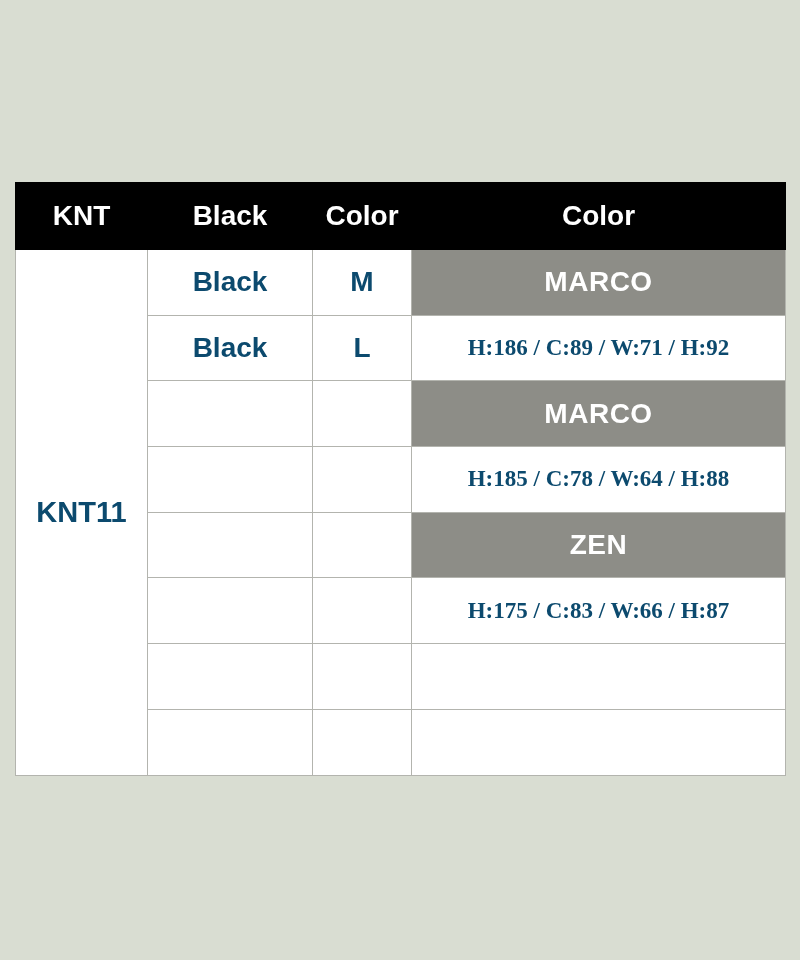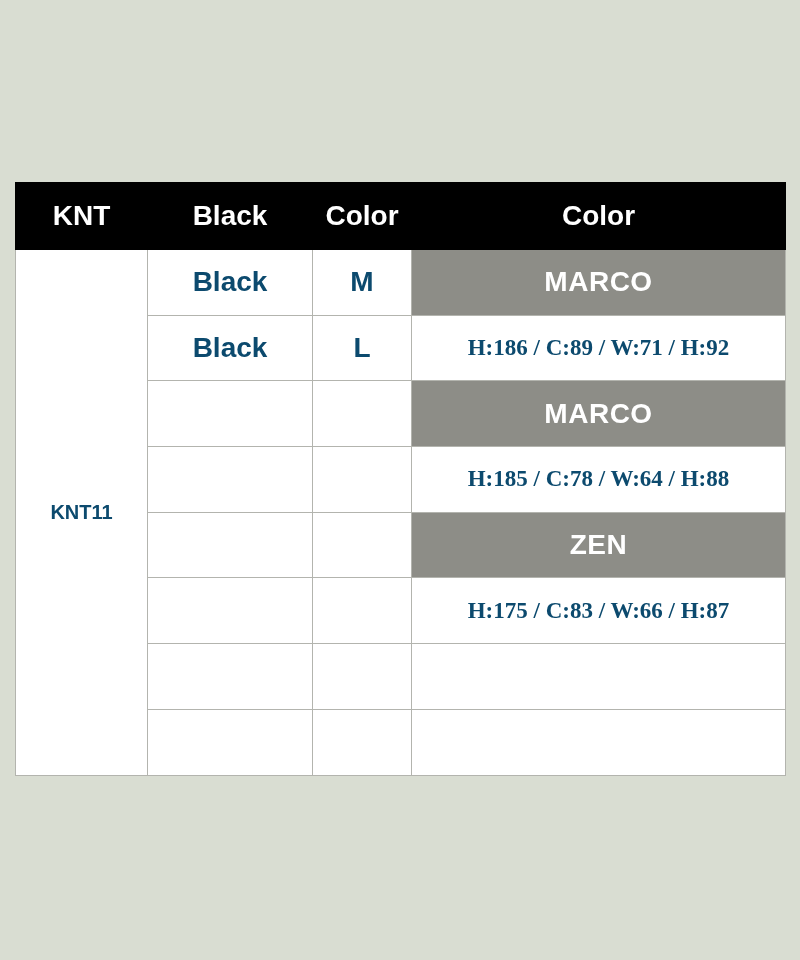--- a/index.html
+++ b/index.html
@@ -44,21 +44,21 @@
     background: #000000;
     color: #ffffff;
     font-size: 28px;
     border-color: #000000;
   }
   .size-chart td {
     font-size: 28px;
     color: #0c4a6e;
   }
   td.product-code {
-    font-size: 20px;
+    font-size: 29px;
   }
   td.model-name {
     background: #8d8d87;
     color: #ffffff;
     letter-spacing: 0.5px;
   }
   td.measurements {
     font-size: 23px;
     font-family: Liberation Serif, serif;
   }

